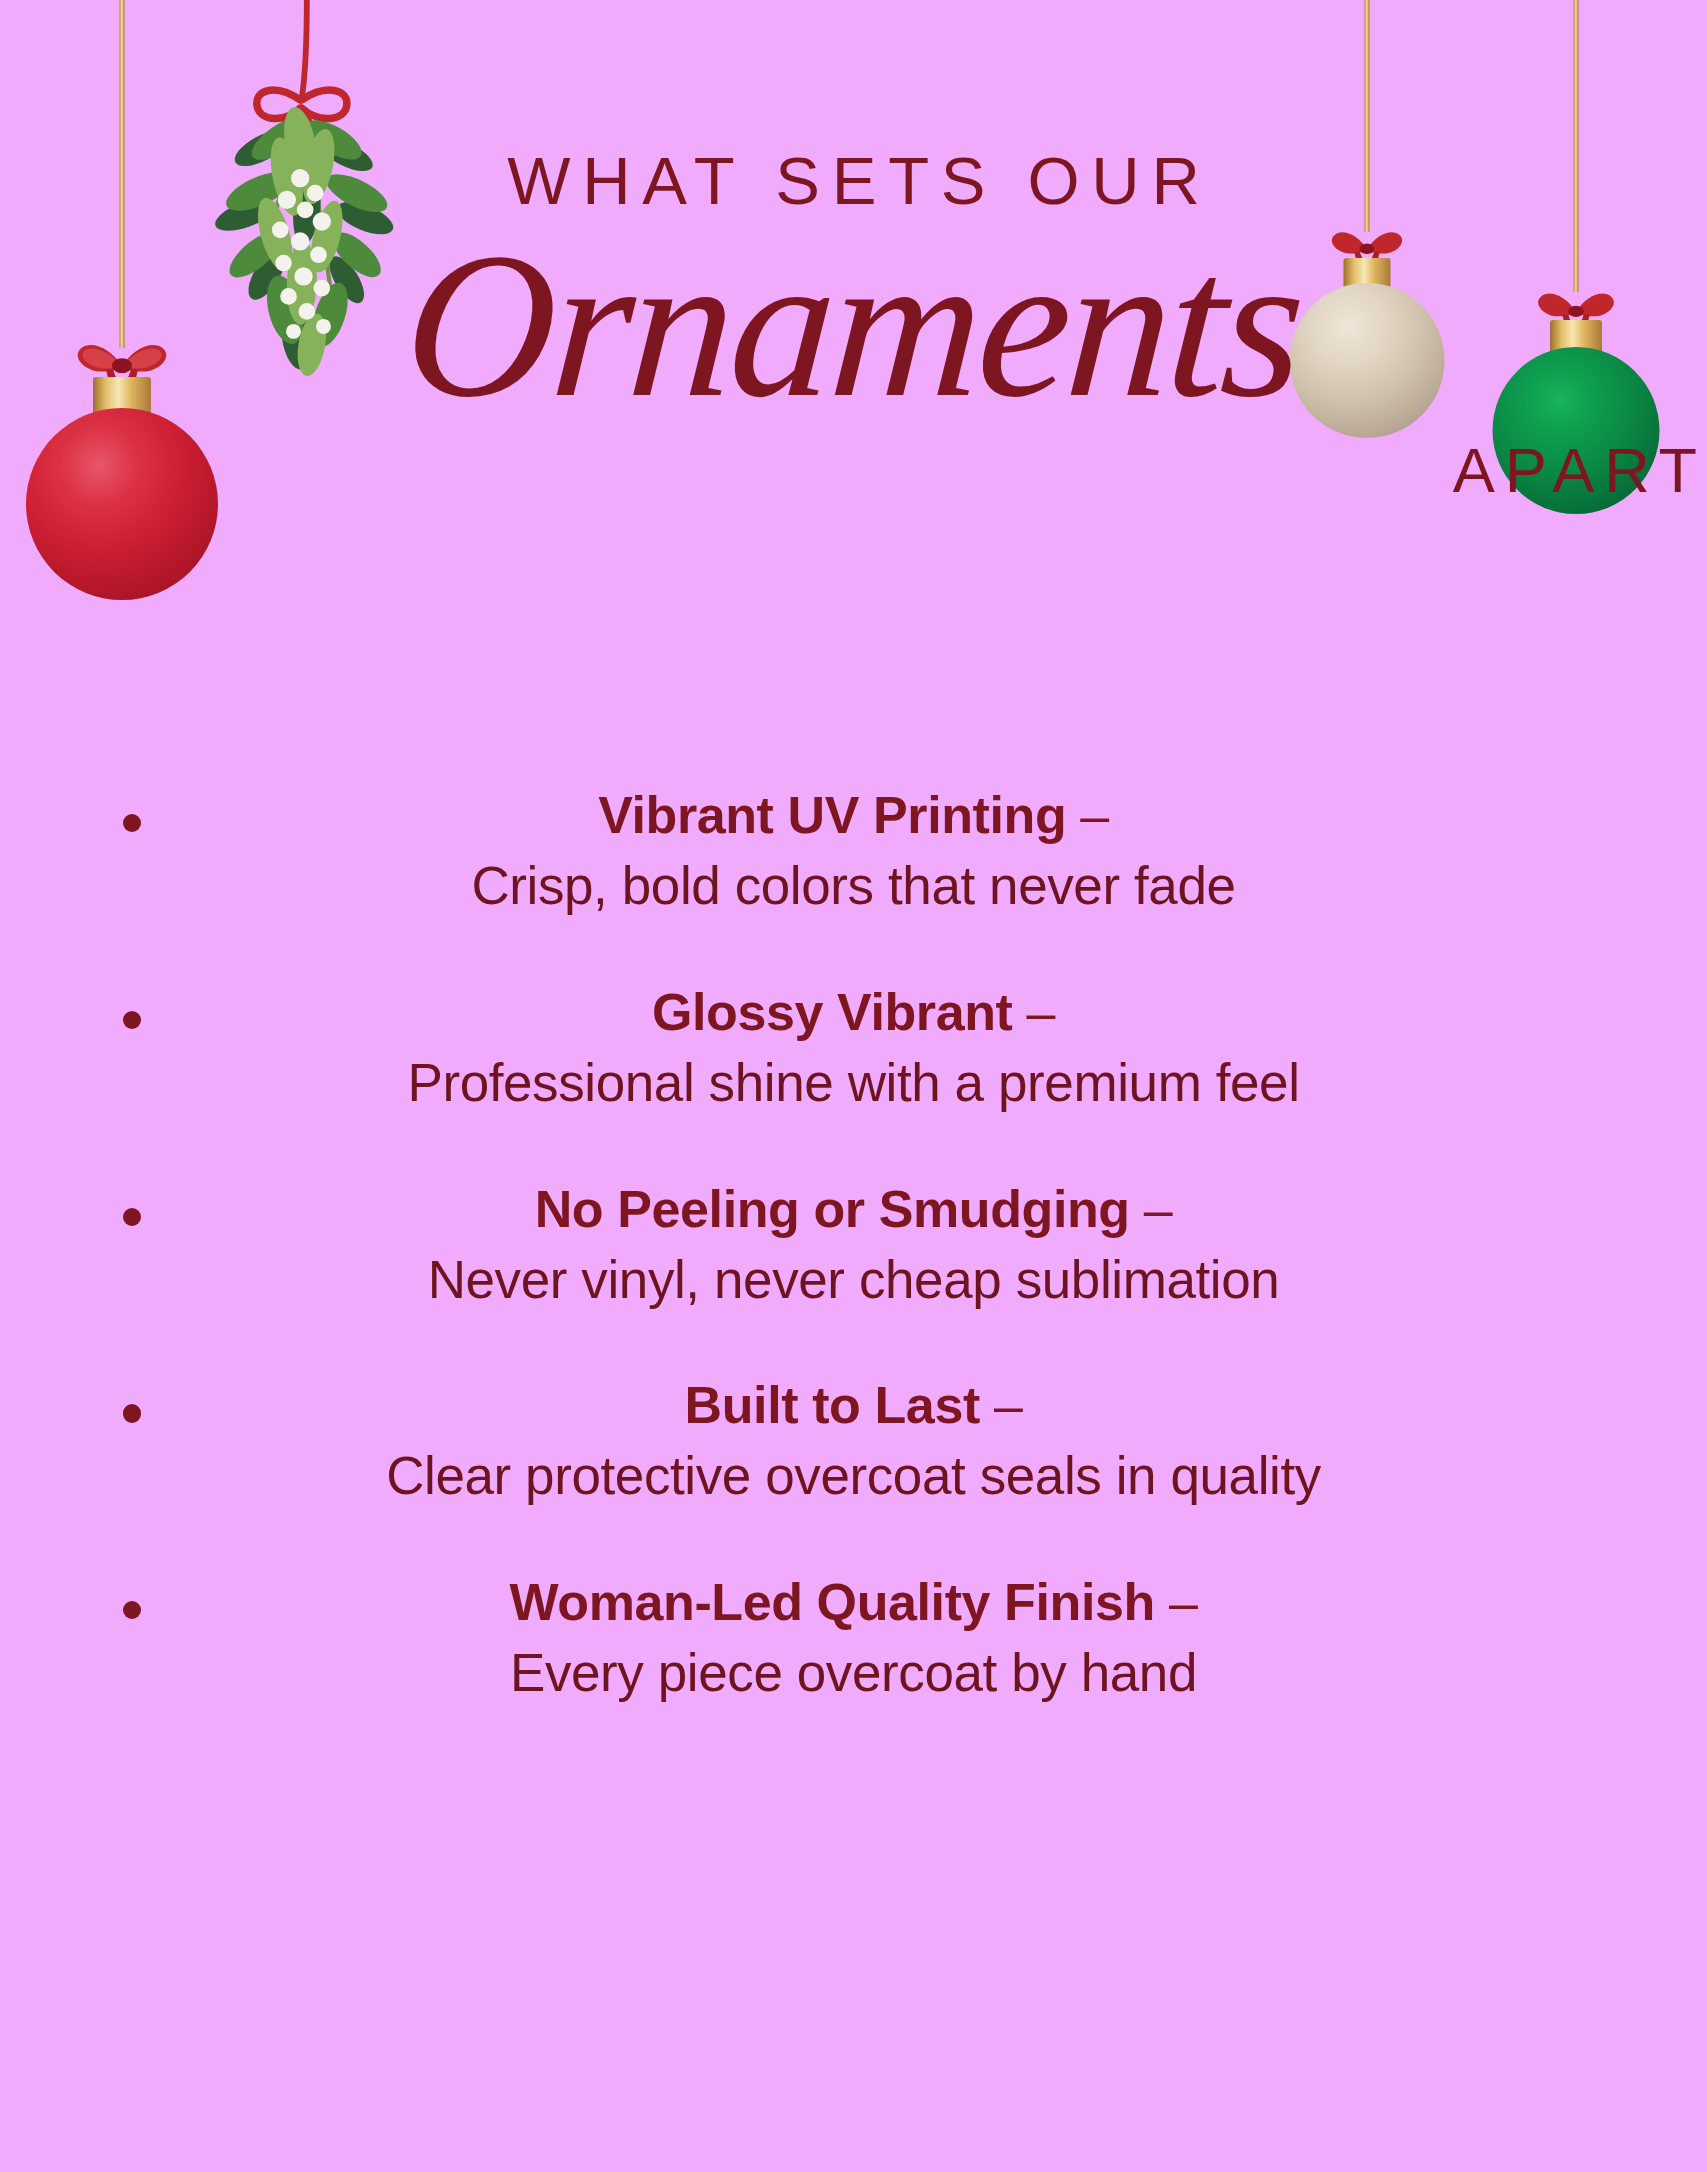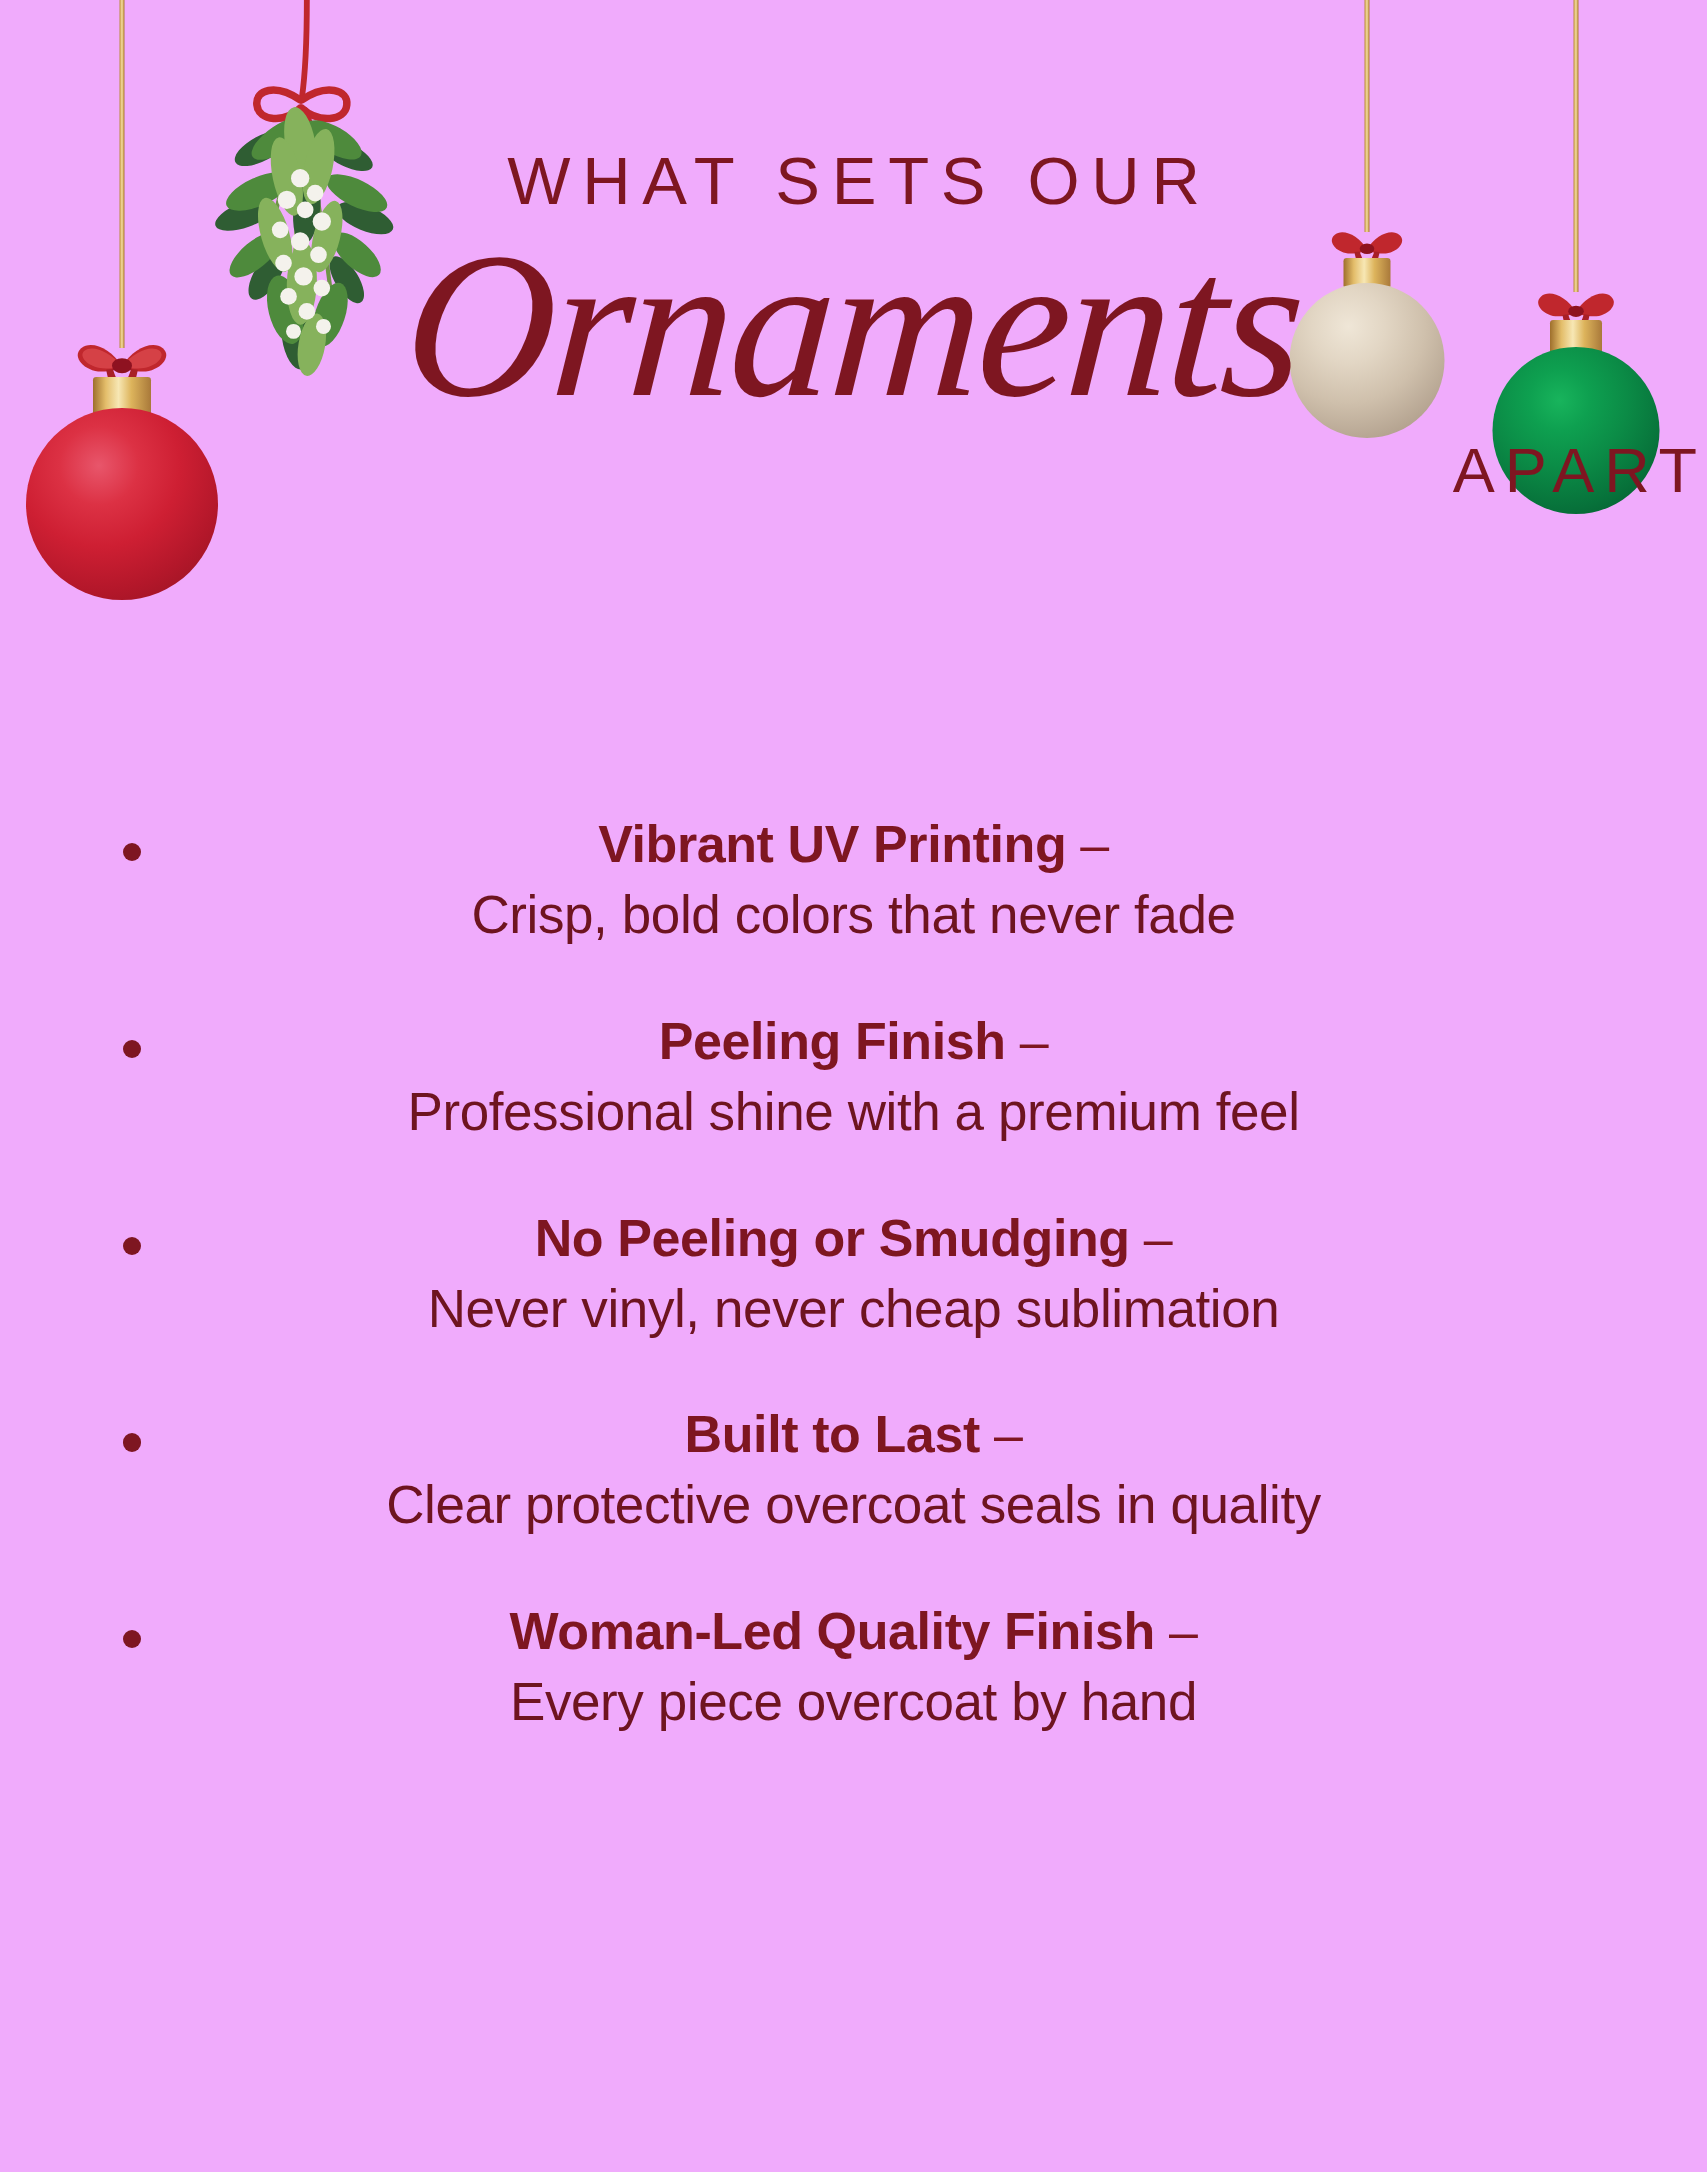--- a/index.html
+++ b/index.html
@@ -120,21 +120,20 @@
   .features {
     position: absolute;
     left: 0;
     right: 0;
     top: 784px;
   }
   .feature {
     position: relative;
     text-align: center;
     margin-bottom: 62px;
-    margin-top: 29px;
   }
   .feature-bullet {
     position: absolute;
     left: 123px;
     top: 30px;
     width: 18.3px;
     height: 18.3px;
     border-radius: 50%;
     background: #7E1621;
   }
@@ -292,21 +291,21 @@
   <div class="features">
 
     <div class="feature">
       <span class="feature-bullet"></span>
       <div class="feature-title"><span>Vibrant UV Printing</span><span class="dash"> –</span></div>
       <div class="feature-desc">Crisp, bold colors that never fade</div>
     </div>
 
     <div class="feature">
       <span class="feature-bullet"></span>
-      <div class="feature-title"><span>Peeling Finish</span><span class="dash"> –</span></div>
+      <div class="feature-title"><span>Glossy Vibrant</span><span class="dash"> –</span></div>
       <div class="feature-desc">Professional shine with a premium feel</div>
     </div>
 
     <div class="feature">
       <span class="feature-bullet"></span>
       <div class="feature-title"><span>No Peeling or Smudging</span><span class="dash"> –</span></div>
       <div class="feature-desc">Never vinyl, never cheap sublimation</div>
     </div>
 
     <div class="feature">

